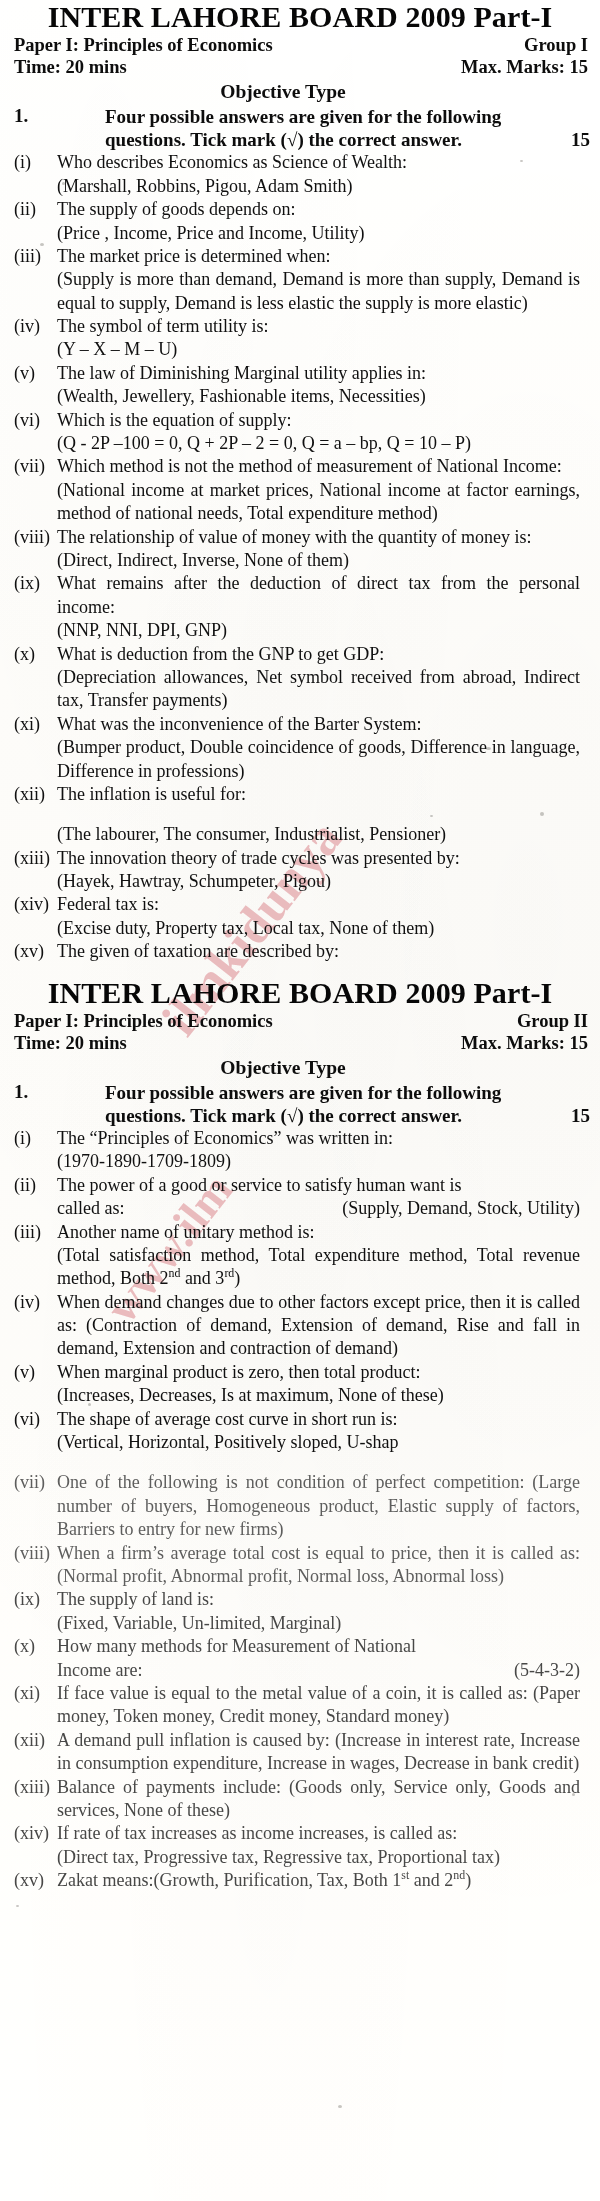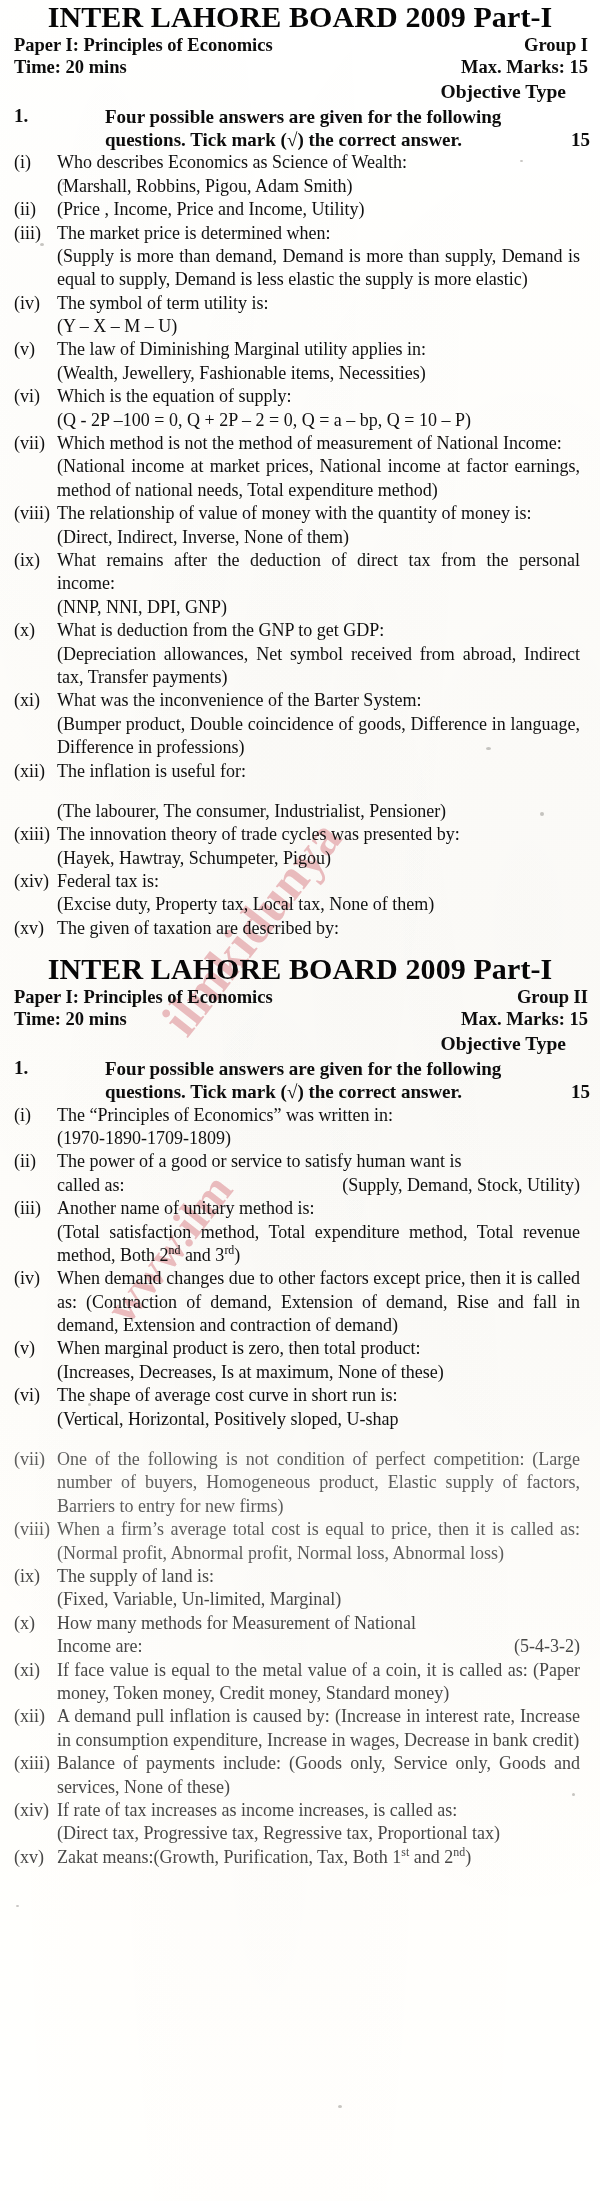--- a/index.html
+++ b/index.html
@@ -91,21 +91,21 @@
     justify-content: space-between;
     align-items: baseline;
     font-weight: bold;
     font-size: 18.5px;
     color: #111;
     padding: 0 12px 0 14px;
     margin-top: 1px;
     gap: 43px;
   }
   .objective {
-    text-align: right;
+    text-align: center;
     font-weight: bold;
     font-size: 19.5px;
     color: #111;
     margin-top: 3px;
     padding-right: 34px;
   }
 
   
   .instruction {
     display: flex;
@@ -233,20 +233,21 @@
       <div class="q">
           <div class="rn">(i)</div>
           <div class="body">
             <div class="stem just">Who describes Economics as Science of Wealth:</div>
             <div class="opts just">(Marshall, Robbins, Pigou, Adam Smith)</div>
           </div>
         </div>
       <div class="q">
           <div class="rn">(ii)</div>
           <div class="body">
+            <div class="stem just">The supply of goods depends on:</div>
             <div class="opts just">(Price , Income, Price and Income, Utility)</div>
           </div>
         </div>
       <div class="q">
           <div class="rn">(iii)</div>
           <div class="body">
             <div class="stem just">The market price is determined when:</div>
             <div class="opts just">(Supply is more than demand, Demand is more than supply, Demand is equal to supply, Demand is less elastic the supply is more elastic)</div>
           </div>
         </div>

